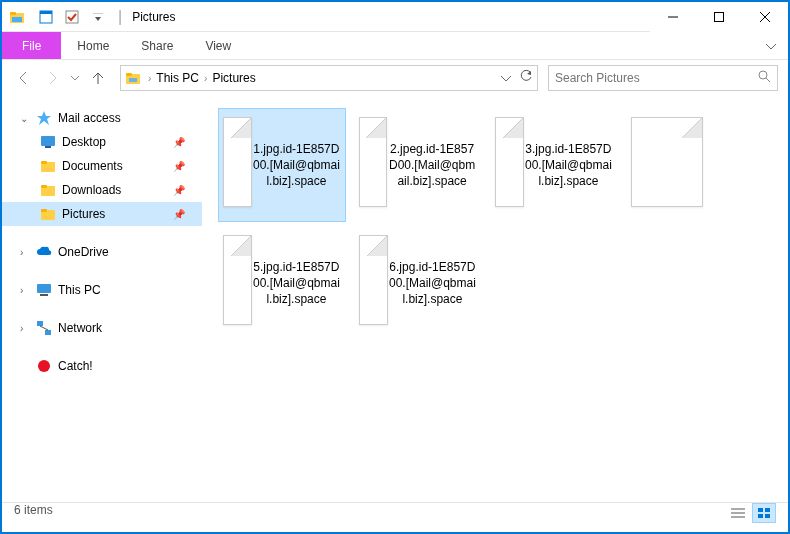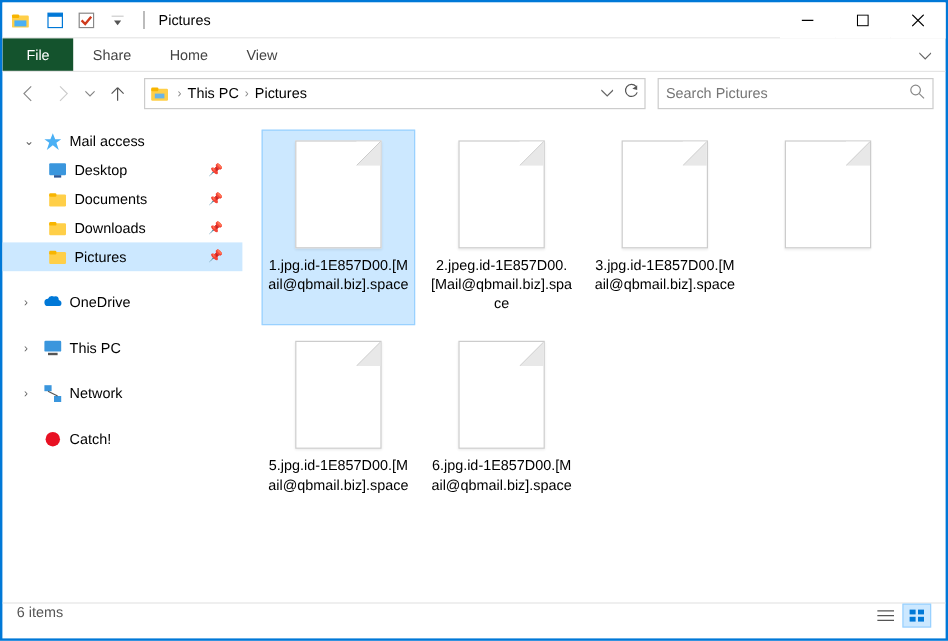--- a/index.html
+++ b/index.html
@@ -9,21 +9,21 @@
 .title-icon { width: 18px; height: 18px; display: inline-flex; align-items: center; justify-content: center; }
 .qat { display: flex; align-items: center; gap: 6px; margin-left: 8px; }
 .qat-item { width: 20px; height: 20px; display: inline-flex; align-items: center; justify-content: center; }
 .title-sep { margin: 0 8px; color: #aaa; }
 .title-text { font-size: 12px; color: #000; }
 .win-controls { margin-left: auto; display: flex; }
 .win-btn { width: 46px; height: 30px; display: flex; align-items: center; justify-content: center; background: #fff; }
 
 .ribbon { height: 28px; display: flex; align-items: stretch; border-bottom: 1px solid #e5e5e5; font-size: 12px; }
 .ribbon-tab { padding: 0 16px; display: flex; align-items: center; color: #444; cursor: pointer; }
-.ribbon-tab.file { background: #14532d; color: #fff; padding: 0 20px; }
+.ribbon-tab.file { background: #d946ef; color: #fff; padding: 0 20px; }
 .ribbon-expand { margin-left: auto; padding: 0 12px; display: flex; align-items: center; color: #666; }
 
 .navbar { height: 36px; display: flex; align-items: center; padding: 4px 10px; gap: 4px; }
 .nav-arrow { width: 24px; height: 24px; display: flex; align-items: center; justify-content: center; color: #888; border-radius: 2px; }
 .nav-arrow.enabled { color: #555; }
 .addr { flex: 1; height: 26px; border: 1px solid #ccc; display: flex; align-items: center; padding: 0 4px; margin: 0 6px; }
 .addr-icon { width: 16px; height: 16px; margin-right: 6px; }
 .crumb { font-size: 12px; color: #000; padding: 2px 4px; }
 .crumb-sep { color: #888; font-size: 10px; padding: 0 1px; }
 .addr-right { margin-left: auto; display: flex; align-items: center; gap: 8px; color: #666; }
@@ -34,21 +34,21 @@
 .sidebar { width: 200px; border-right: 0; padding: 10px 0; font-size: 12px; }
 .tree-item { display: flex; align-items: center; height: 24px; padding-left: 18px; gap: 6px; cursor: pointer; }
 .tree-item.sub { padding-left: 38px; }
 .tree-item.sub .pin { margin-left: auto; margin-right: 16px; color: #888; font-size: 10px; }
 .tree-item.selected { background: #cce8ff; border-left: 0; }
 .tree-icon { width: 16px; height: 16px; display: inline-flex; align-items: center; justify-content: center; }
 .tree-spacer { height: 14px; }
 .expand-arrow { width: 10px; color: #666; font-size: 10px; }
 
 .main { flex: 1; padding: 12px 16px; display: flex; flex-wrap: wrap; align-content: flex-start; gap: 4px 8px; overflow: hidden; }
-.file-item { width: 128px; display: flex; flex-direction: column; align-items: center; padding: 8px 4px; cursor: pointer; border: 1px solid transparent; }
+.file-item { width: 128px; display: flex; flex-direction: row; align-items: center; padding: 8px 4px; cursor: pointer; border: 1px solid transparent; justify-content: space-between; }
 .file-item.selected { background: #cce8ff; border: 1px solid #99d1ff; }
 .file-icon { width: 72px; height: 90px; background: #fff; border: 1px solid #ccc; position: relative; margin-bottom: 6px; box-shadow: 0 1px 2px rgba(0,0,0,0.08); }
 .file-icon::before { content: ''; position: absolute; top: 0; right: 0; width: 20px; height: 20px; background: linear-gradient(135deg, #fff 0%, #fff 48%, #ccc 50%, #e8e8e8 52%, #e8e8e8 100%); }
 .file-name { font-size: 12px; text-align: center; line-height: 1.35; color: #000; word-break: break-all; }
 
 .statusbar { height: 26px; border-top: 1px solid #e5e5e5; display: flex; padding: 0 12px; font-size: 12px; color: #555; }
 .view-btns { margin-left: auto; display: flex; gap: 2px; }
 .view-btn { width: 24px; height: 20px; border: 1px solid transparent; display: flex; align-items: center; justify-content: center; }
 .view-btn.active { background: #cce8ff; border: 1px solid #99d1ff; }
 
@@ -105,22 +105,22 @@
         <svg width="10" height="10">
           <line x1="0" y1="0" x2="10" y2="10" stroke="#000"></line>
           <line x1="10" y1="0" x2="0" y2="10" stroke="#000"></line>
         </svg>
       </div>
   </div>
 </div>
 
 <div class="ribbon">
   <div class="ribbon-tab file">File</div>
+  <div class="ribbon-tab">Home</div>
   <div class="ribbon-tab">Share</div>
-  <div class="ribbon-tab">Home</div>
   <div class="ribbon-tab">View</div>
   <div class="ribbon-expand">
     <svg width="10" height="10">
         <path d="M0 3 L5 8 L10 3" fill="none" stroke="#666"></path>
       </svg>
   </div>
 </div>
 
 <div class="navbar">
   <div class="nav-arrow">

